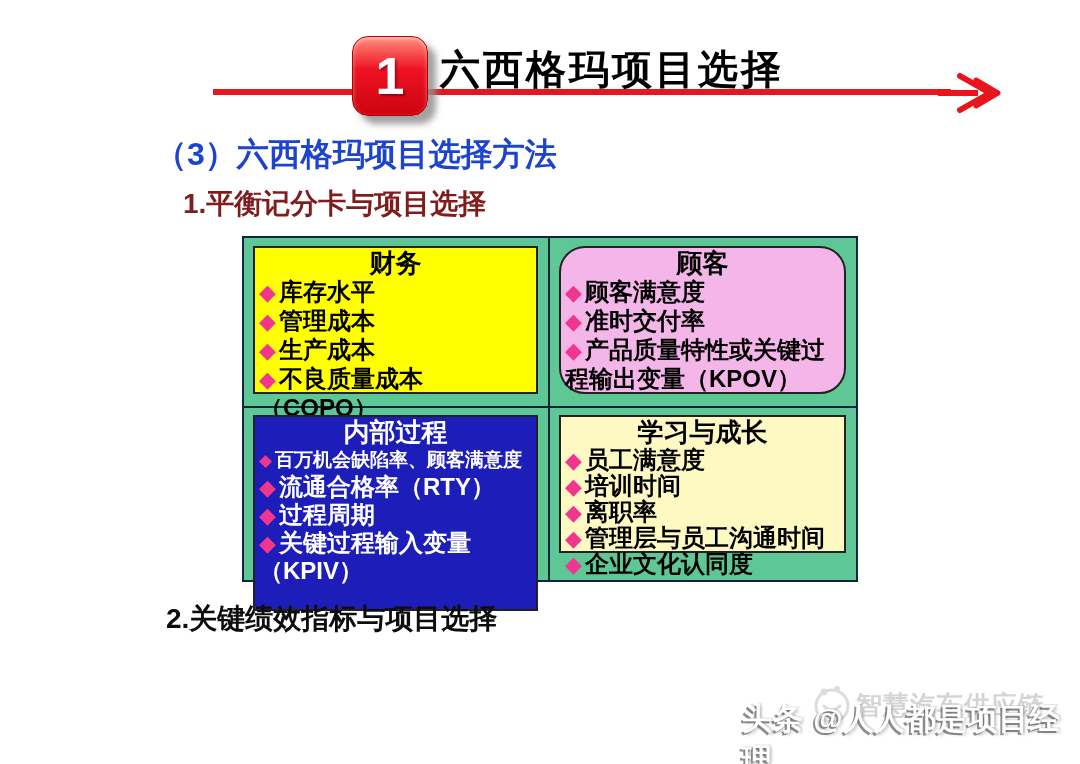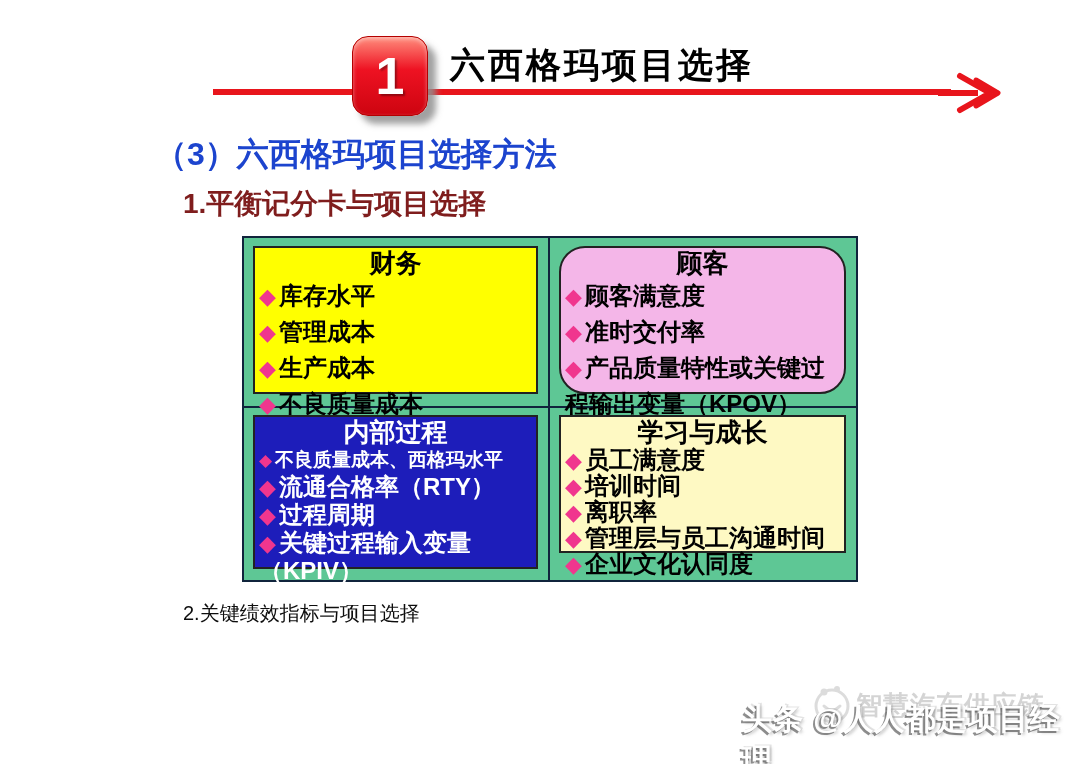--- a/index.html
+++ b/index.html
@@ -12,46 +12,46 @@
   .header-line{position:absolute;left:213px;top:89px;width:738px;height:6px;background:#e8151c;}
   .header-arrow{position:absolute;left:938px;top:71px;}
   .section-badge{
     position:absolute;left:352px;top:36px;width:74px;height:78px;border-radius:16px;
     background:linear-gradient(180deg,#ff8d7d 0%,#ee1222 42%,#cd0410 100%);
     border:1px solid #b40000;
     box-shadow:8px 8px 6px rgba(145,145,145,.85), inset 0 2px 4px rgba(255,255,255,.45);
     display:flex;align-items:center;justify-content:center;
   }
   .section-badge .num{color:#fff;font-size:52px;font-weight:bold;text-shadow:2px 2px 2px rgba(0,0,0,.35);}
-  .section-title{position:absolute;left:450px;top:42px;font-size:35px;font-weight:bold;color:#000;letter-spacing:3px;}
+  .section-title{position:absolute;left:440px;top:42px;font-size:40px;font-weight:bold;color:#000;letter-spacing:3px;}
 
   
   .heading{position:absolute;left:146px;top:133px;font-size:32px;font-weight:bold;color:#1c44ce;margin-left:9px;}
   .point-1{position:absolute;left:183px;top:185px;font-size:28px;font-weight:bold;color:#7f1d1d;}
-  .point-2{position:absolute;left:183px;top:600px;font-size:20px;font-weight:normal;color:#0d0d0d;}
+  .point-2{position:absolute;left:166px;top:600px;font-size:28px;font-weight:bold;color:#0d0d0d;}
 
   
   .scorecard{
     position:absolute;left:242px;top:236px;width:616px;height:346px;
     background:#5ec795;border:2px solid #10243c;box-sizing:border-box;
     display:grid;grid-template-columns:306px 1fr;grid-template-rows:170px 1fr;
   }
   .cell{position:relative;}
   .cell-tl,.cell-bl{border-right:2px solid #10243c;}
   .cell-tl,.cell-tr{border-bottom:2px solid #10243c;}
   .qbox{
     position:absolute;left:9px;right:10px;top:8px;border:2px solid #222;
     box-sizing:border-box;padding:1px 4px;overflow:visible;
   }
   .cell-tl .qbox{height:148px;background:#ffff00;color:#000;}
   .cell-tr .qbox{height:148px;background:#f4b6e8;color:#000;border-radius:26px;}
-  .cell-bl .qbox{top:7px;height:154px;background:#1d1dba;color:#fff;}
+  .cell-bl .qbox{top:7px;height:196px;background:#1d1dba;color:#fff;}
   .cell-br .qbox{top:7px;height:138px;background:#fef9c3;color:#000;}
   .qtitle{text-align:center;font-size:26px;font-weight:bold;line-height:29px;}
-  .qitem{font-size:24px;font-weight:bold;line-height:35px;}
+  .qitem{font-size:24px;font-weight:bold;line-height:28px;}
   .cell-bl .qitem{line-height:27px;}
   .cell-br .qitem{line-height:25px;}
   .qitem.small{font-size:19px;line-height:25px;}
   .diamond{color:#f0368e;margin-right:3px;font-size:22px;}
   .qitem.small .diamond{font-size:17px;}
 
   
   .wm-logo{position:absolute;left:810px;top:682px;opacity:.20;}
   .wm-brand{position:absolute;left:856px;top:688px;font-size:26px;font-weight:bold;color:rgba(40,40,40,.20);letter-spacing:1px;}
   .wm-credit{
@@ -97,21 +97,21 @@
         <div class="qtitle">顾客</div>
         <div class="qitem"><span class="diamond">◆</span><span>顾客满意度</span></div>
         <div class="qitem"><span class="diamond">◆</span><span>准时交付率</span></div>
         <div class="qitem"><span class="diamond">◆</span><span>产品质量特性或关键过程输出变量（KPOV）</span></div>
       </div>
     </div>
 
     <div class="cell cell-bl">
       <div class="qbox">
         <div class="qtitle">内部过程</div>
-        <div class="qitem small"><span class="diamond">◆</span><span>不良质量成本、西格玛水平</span></div>
+        <div class="qitem small"><span class="diamond">◆</span><span>百万机会缺陷率、顾客满意度</span></div>
         <div class="qitem"><span class="diamond">◆</span><span>流通合格率（RTY）</span></div>
         <div class="qitem"><span class="diamond">◆</span><span>过程周期</span></div>
         <div class="qitem"><span class="diamond">◆</span><span>关键过程输入变量（KPIV）</span></div>
       </div>
     </div>
 
     <div class="cell cell-br">
       <div class="qbox">
         <div class="qtitle">学习与成长</div>
         <div class="qitem"><span class="diamond">◆</span><span>员工满意度</span></div>

